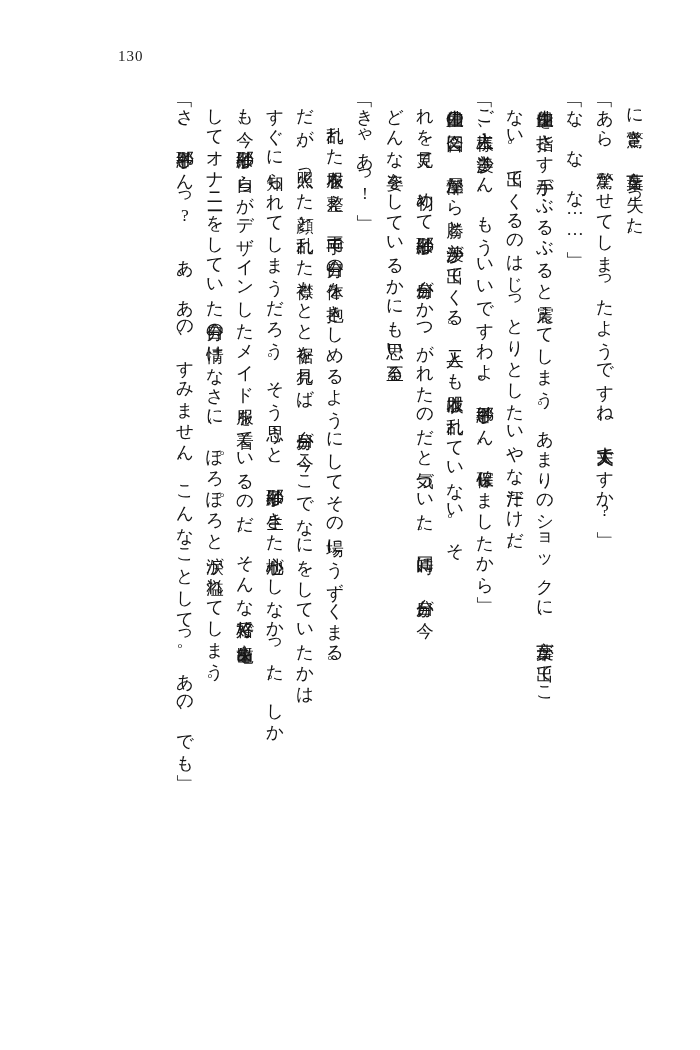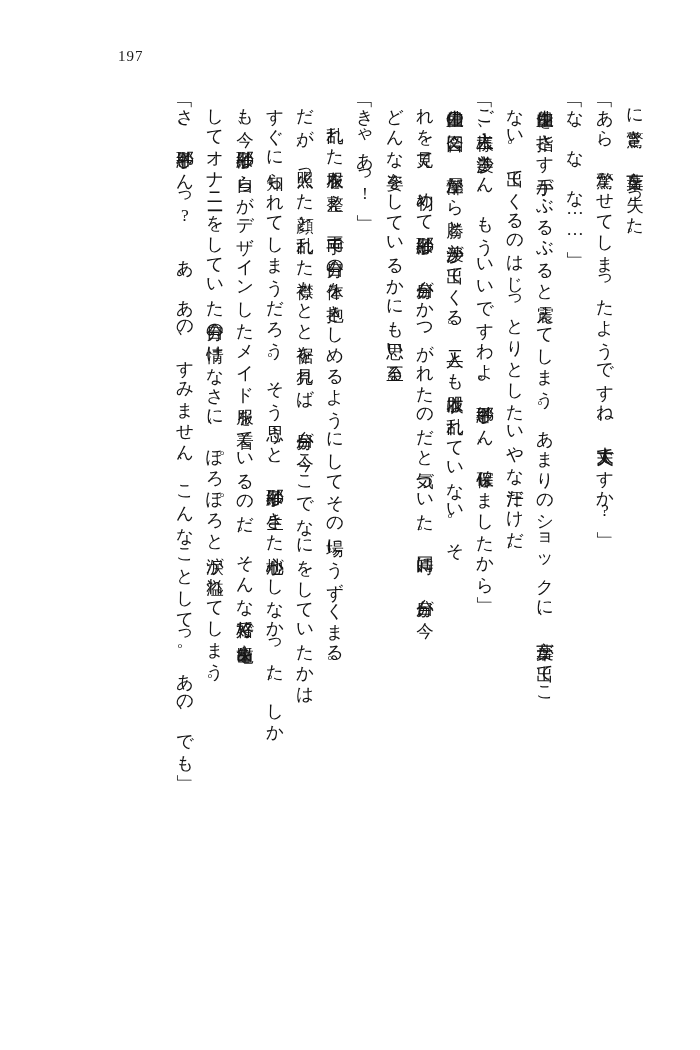--- a/index.html
+++ b/index.html
@@ -56,21 +56,21 @@
   }
   .line.indent {
     padding-top: 18px;
   }
 </style>
 </head>
 <body>
 
 <div class="page">
 
-  <div class="page-number">197</div>
+  <div class="page-number">130</div>
 
   <div class="body-text">
     <div class="line">に驚き、言葉を失った。</div>
     <div class="line">「あら、驚かせてしまったようですね。大丈夫ですか?」</div>
     <div class="line">「な、な、な……」</div>
     <div class="line">由佳里を指さす手がぶるぶると震えてしまう。あまりのショックに、言葉が出てこ</div>
     <div class="line">ない。出てくるのはじっとりとしたいやな汗だけだ。</div>
     <div class="line">「ご主人様、美沙さん、もういいですわよ。紗耶子さん、確保しましたから」</div>
     <div class="line">由佳里の合図に、部屋から勝と美沙が出てくる。二人とも衣服は乱れていない。そ</div>
     <div class="line">れを見て、初めて紗耶子は、自分がかつがれたのだと気づいた。同時に、自分が今、</div>

